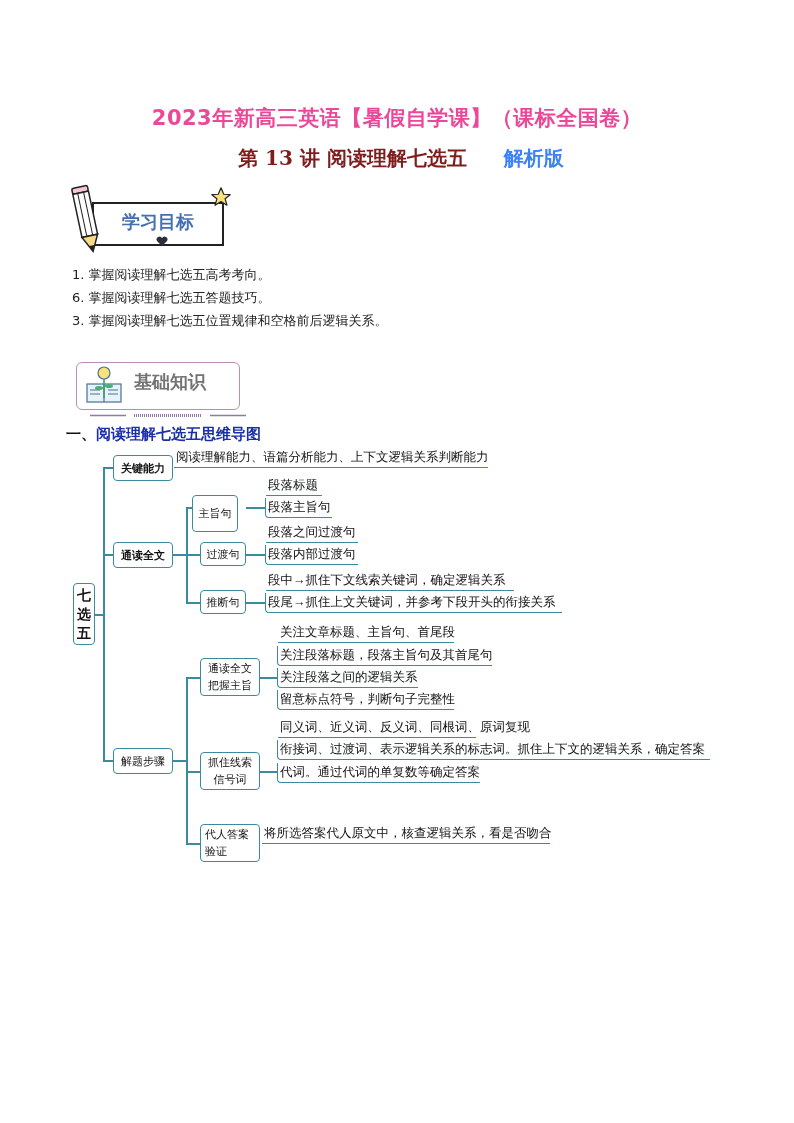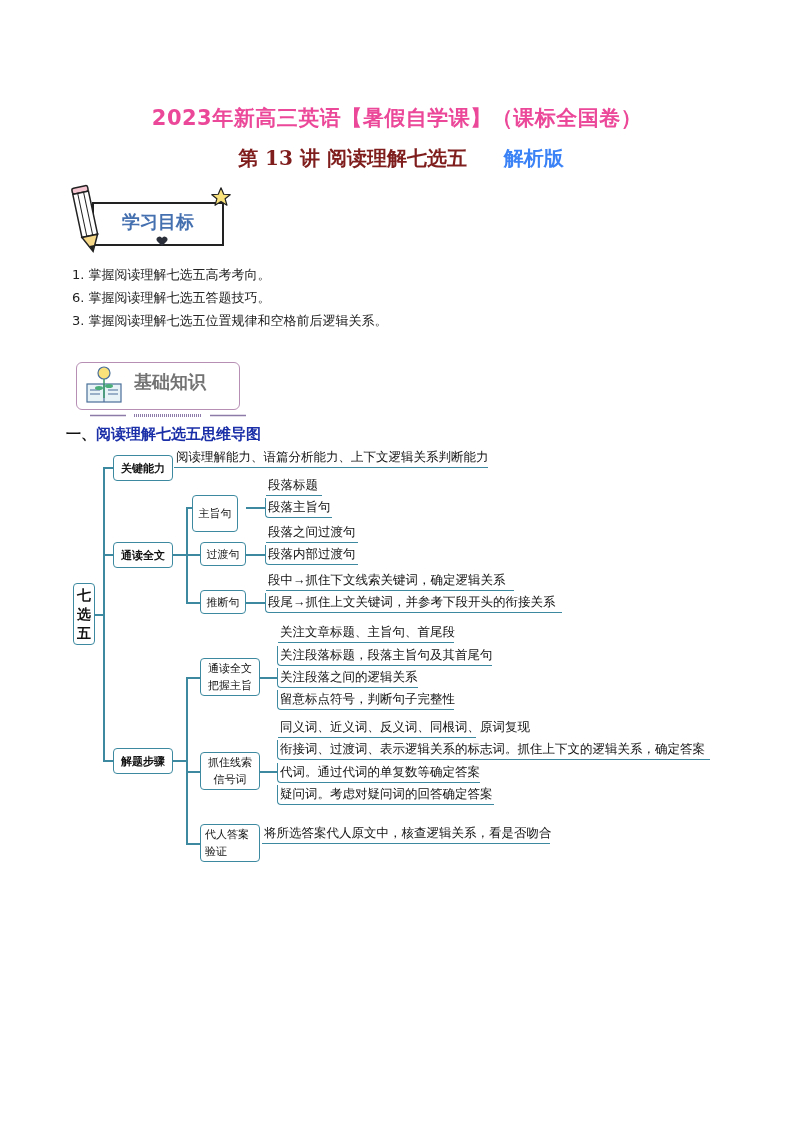--- a/index.html
+++ b/index.html
@@ -137,21 +137,21 @@
   <div class="mm-leaf" style="left:266px;top:523px;width:88px;">段落之间过渡句</div>
   <div class="mm-leaf lb" style="left:265px;top:545px;width:88px;">段落内部过渡句</div>
 
   <div class="mm-box" style="left:200px;top:590px;width:46px;height:24px;">
     <span>推断句</span>
   </div>
   <div class="line" style="left:246px;top:602px;width:20px;height:1.5px;"></div>
   <div class="mm-leaf" style="left:266px;top:571px;width:244px;">段中→抓住下文线索关键词，确定逻辑关系</div>
   <div class="mm-leaf lb" style="left:265px;top:593px;width:292px;">段尾→抓住上文关键词，并参考下段开头的衔接关系</div>
 
-  <div class="mm-box" style="left:113px;top:748px;width:60px;height:26px;font-weight:bold;">
+  <div class="mm-box" style="left:113px;top:748px;width:60px;height:26px;font-weight:normal;">
     <span>解题步骤</span>
   </div>
   <div class="line" style="left:173px;top:760px;width:14px;height:1.5px;"></div>
   <div class="line" style="left:186px;top:677px;width:1.5px;height:166px;"></div>
   <div class="line" style="left:186px;top:677px;width:14px;height:1.5px;"></div>
   <div class="line" style="left:186px;top:771px;width:14px;height:1.5px;"></div>
   <div class="line" style="left:186px;top:843px;width:14px;height:1.5px;"></div>
 
   <div class="mm-box" style="left:200px;top:658px;width:60px;height:38px;flex-direction:column;">
     <span>通读全文</span>
@@ -164,20 +164,19 @@
   <div class="mm-leaf lb" style="left:277px;top:690px;width:172px;">留意标点符号，判断句子完整性</div>
 
   <div class="mm-box" style="left:200px;top:752px;width:60px;height:38px;flex-direction:column;">
     <span>抓住线索</span>
     <span>信号词</span>
   </div>
   <div class="line" style="left:260px;top:771px;width:18px;height:1.5px;"></div>
   <div class="mm-leaf lb" style="left:277px;top:740px;width:428px;">衔接词、过渡词、表示逻辑关系的标志词。抓住上下文的逻辑关系，确定答案</div>
   <div class="mm-leaf" style="left:278px;top:718px;width:194px;">同义词、近义词、反义词、同根词、原词复现</div>
   <div class="mm-leaf lb" style="left:277px;top:763px;width:198px;">代词。通过代词的单复数等确定答案</div>
-  <div class="mm-leaf lb" style="left:277px;top:785px;width:212px;">疑问词。考虑对疑问词的回答确定答案</div>
 
   <div class="mm-box" style="left:200px;top:824px;width:60px;height:38px;flex-direction:column;align-items:flex-start;padding-left:4px;text-align:left;">
     <span>代人答案</span>
     <span>验证</span>
   </div>
   <div class="mm-leaf" style="left:262px;top:824px;width:284px;">将所选答案代人原文中，核查逻辑关系，看是否吻合</div>
 </div>
 
 </body></html>

